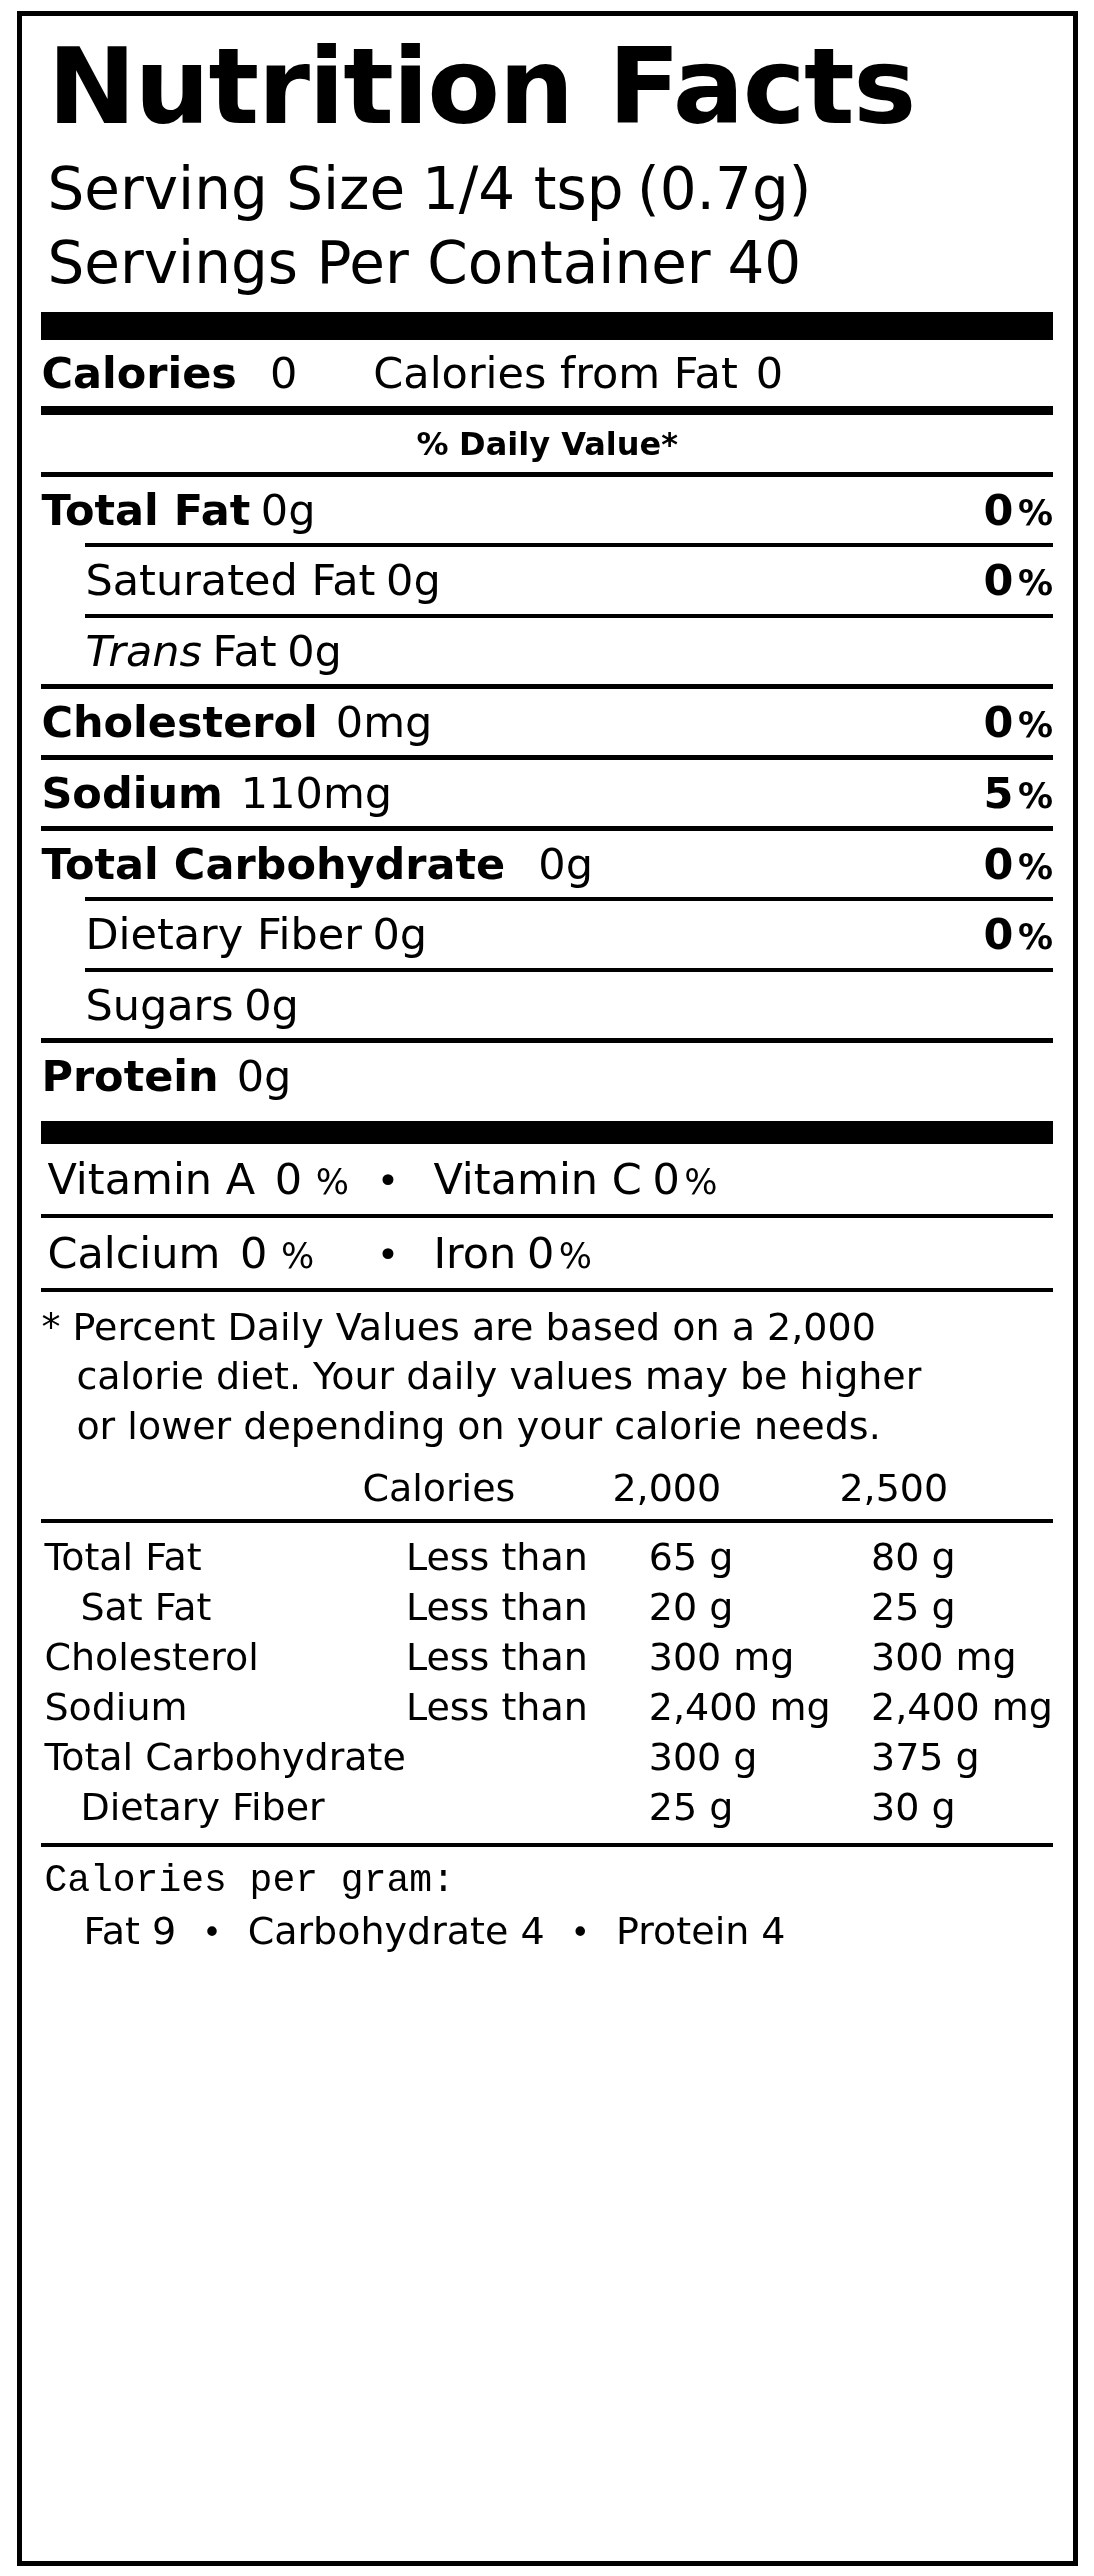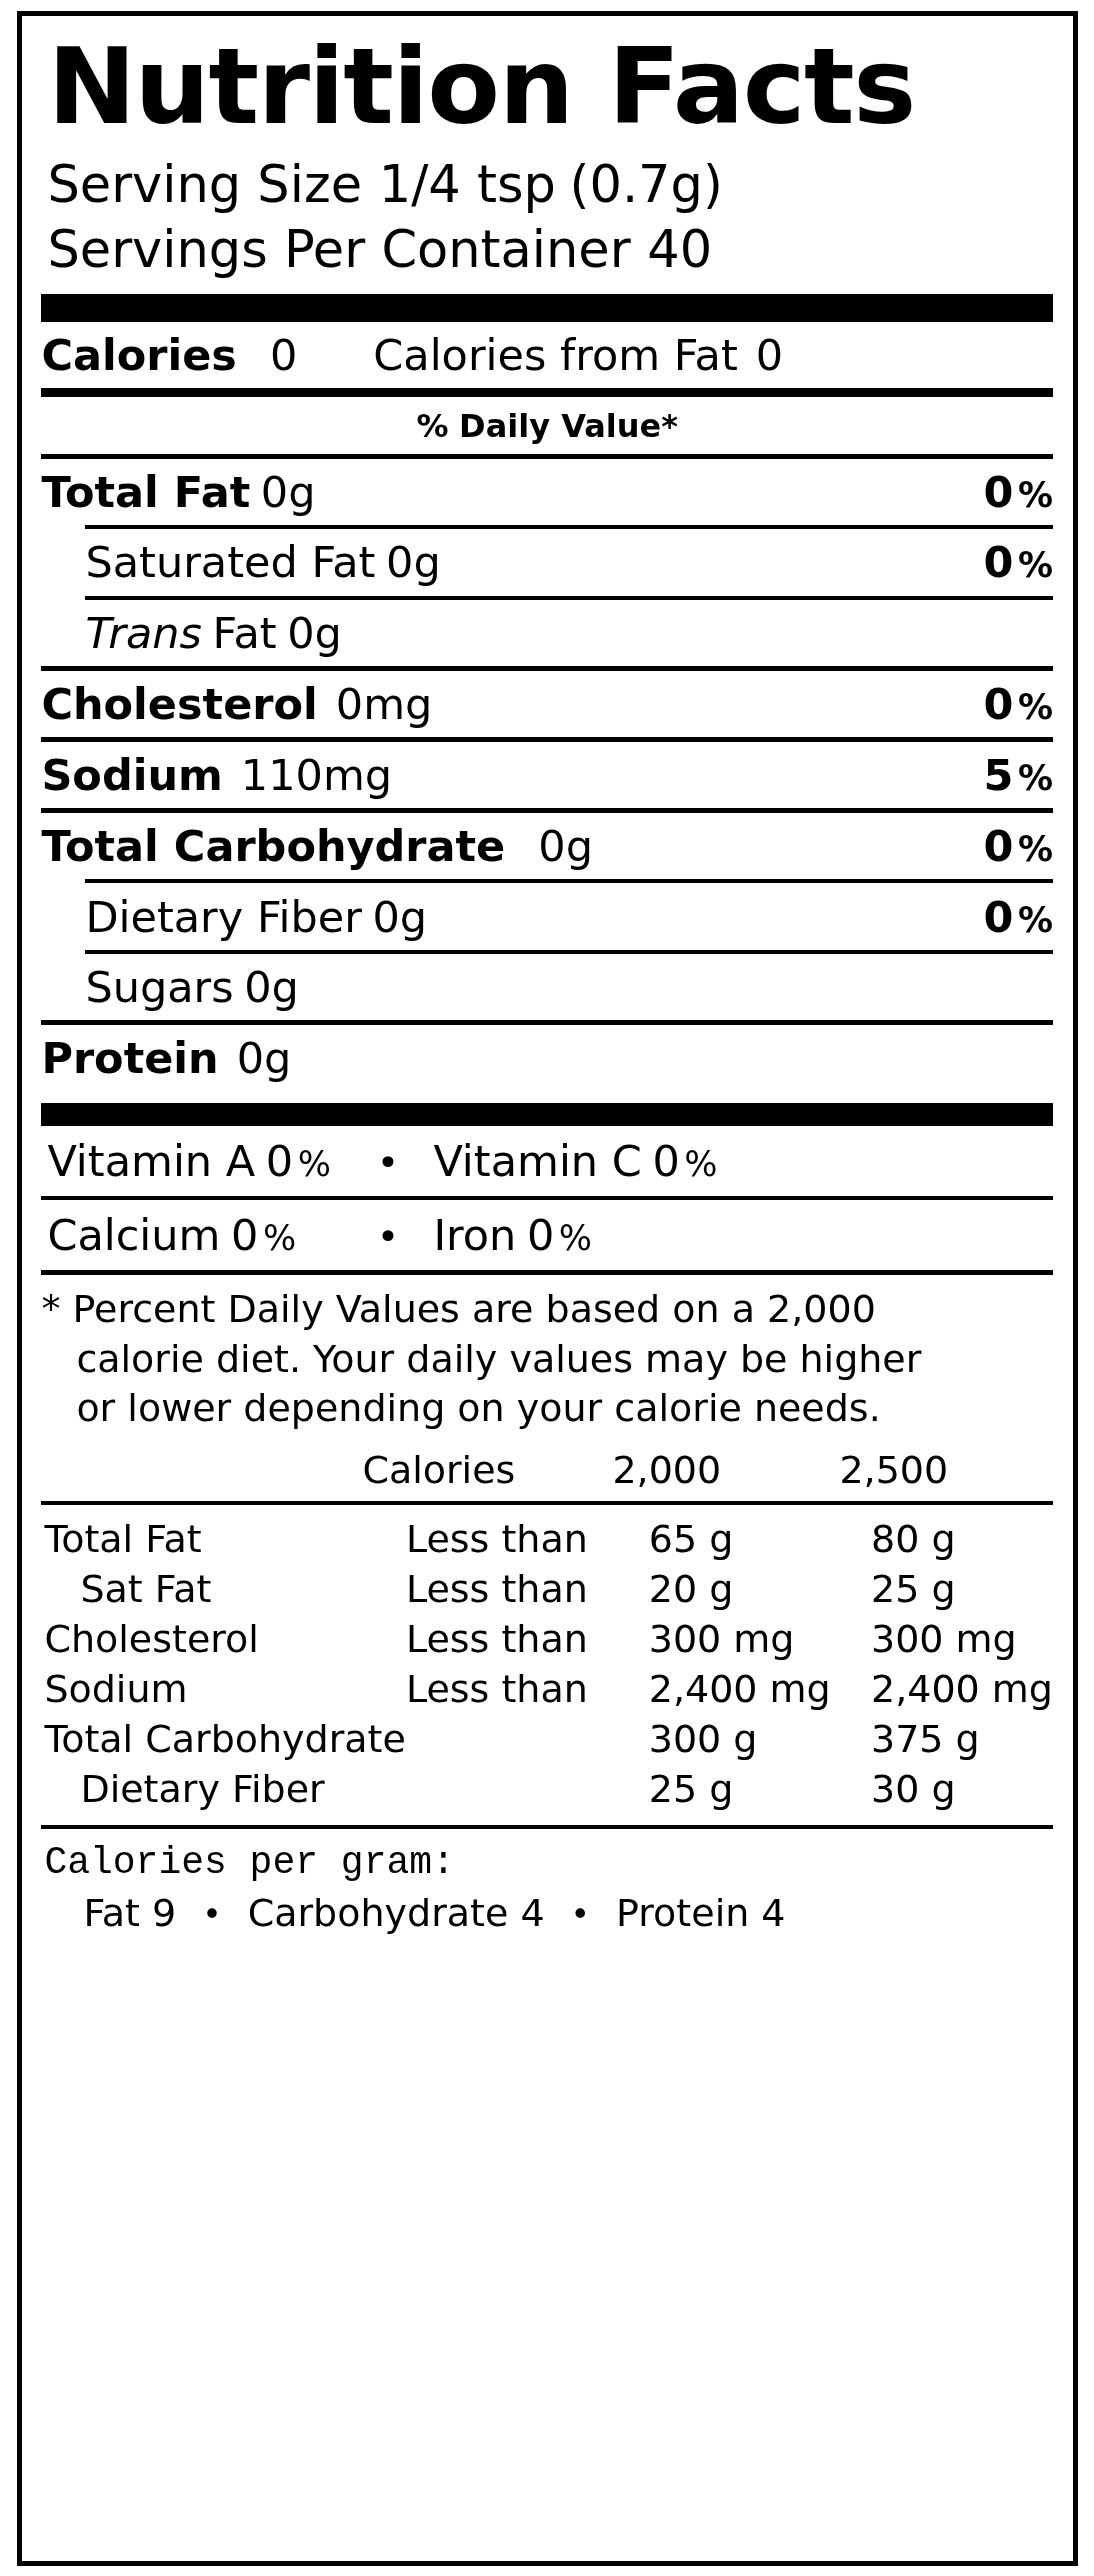--- a/index.html
+++ b/index.html
@@ -35,21 +35,21 @@
     font-size: 106px;
     font-weight: bold;
     letter-spacing: -1.5px;
     line-height: 1.0;
     margin: 7.6px 0 12px 6px;
     white-space: nowrap;
   }
 
   
   .serving-line {
-    font-size: 51px;
+    font-size: 58px;
     line-height: 1.28;
     margin-left: 6px;
     white-space: nowrap;
   }
   .serving-line .val {
     margin-left: 16.7px;
   }
   .serving-line .paren {
     margin-left: 13.6px;
   }
@@ -126,20 +126,21 @@
     display: flex;
     align-items: baseline;
     font-size: 43px;
     padding: 9.8px 0 9.8px 6px;
     white-space: nowrap;
   }
   .vit-row .cellA {
     width: 295px;
     display: flex;
     align-items: baseline;
+    gap: 9px;
   }
   .vit-row .dot {
     width: 91px;
     text-align: center;
     font-size: 38px;
   }
   .vit-row .cellB {
     display: flex;
     align-items: baseline;
   }

